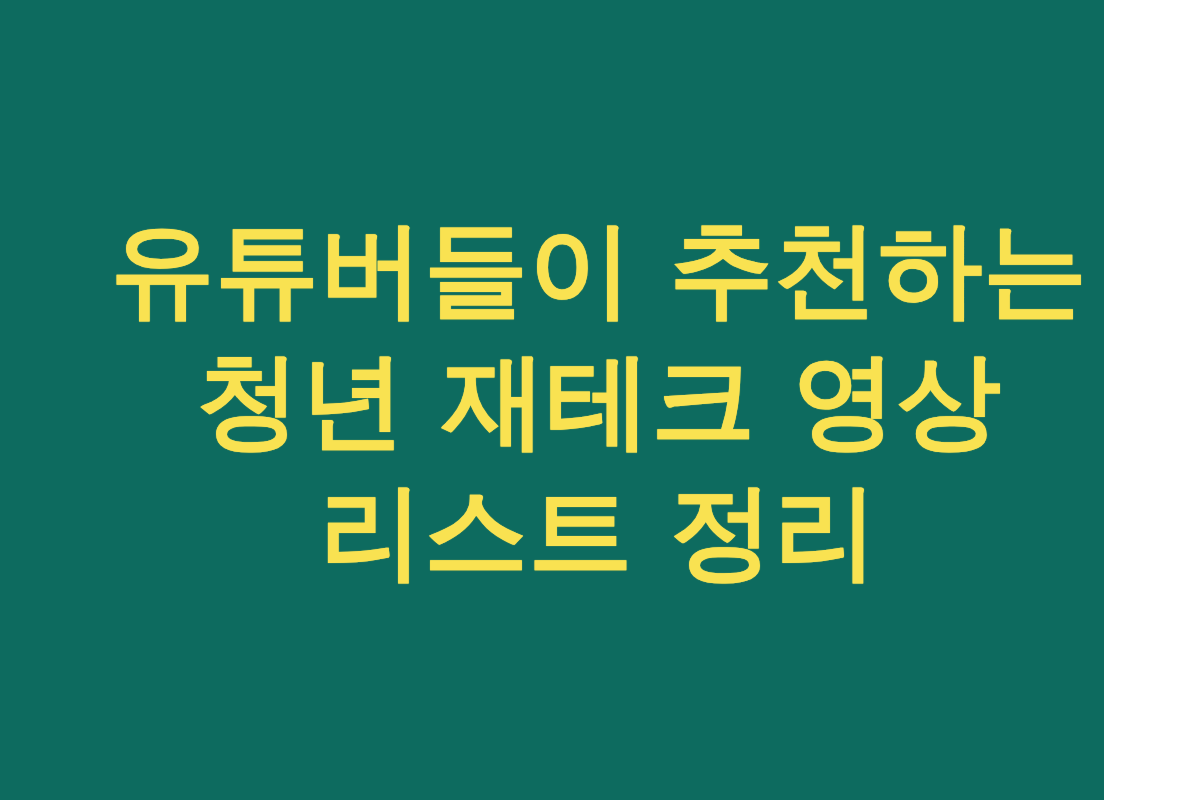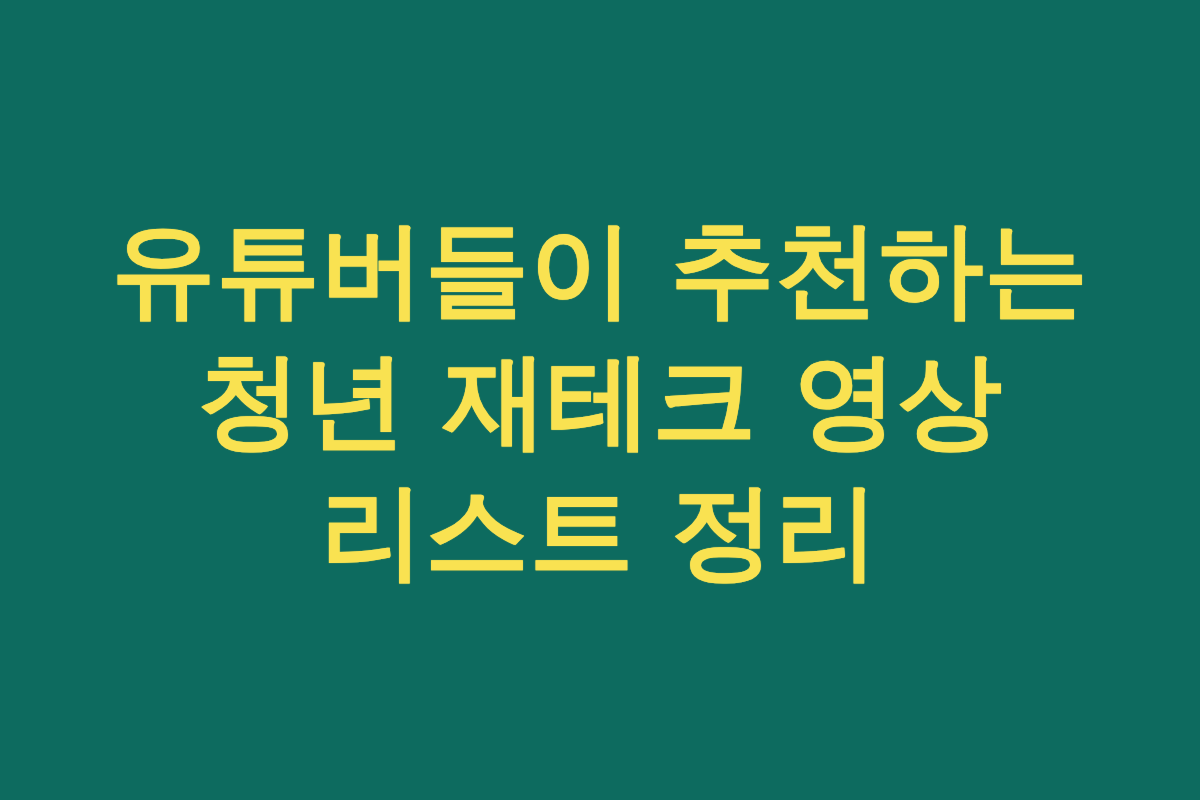--- a/index.html
+++ b/index.html
@@ -9,26 +9,26 @@
   }
   body {
     width: 1200px;
     height: 800px;
     overflow: hidden;
     font-family: "Liberation Sans", "DejaVu Sans", sans-serif;
   }
 
   #banner-card {
     position: relative;
-    width: 1200px;
+    width: 1104px;
     height: 800px;
     box-sizing: border-box;
     display: flex;
     align-items: center;
-    justify-content: center;
+    justify-content: flex-end;
     background: #0d6b5f;
   }
 
   #banner-title {
     display: block;
     width: 1010px;
     margin: 0;
     padding: 0;
     text-align: center;
     font-family: "DejaVu Sans", "Liberation Sans", sans-serif;

